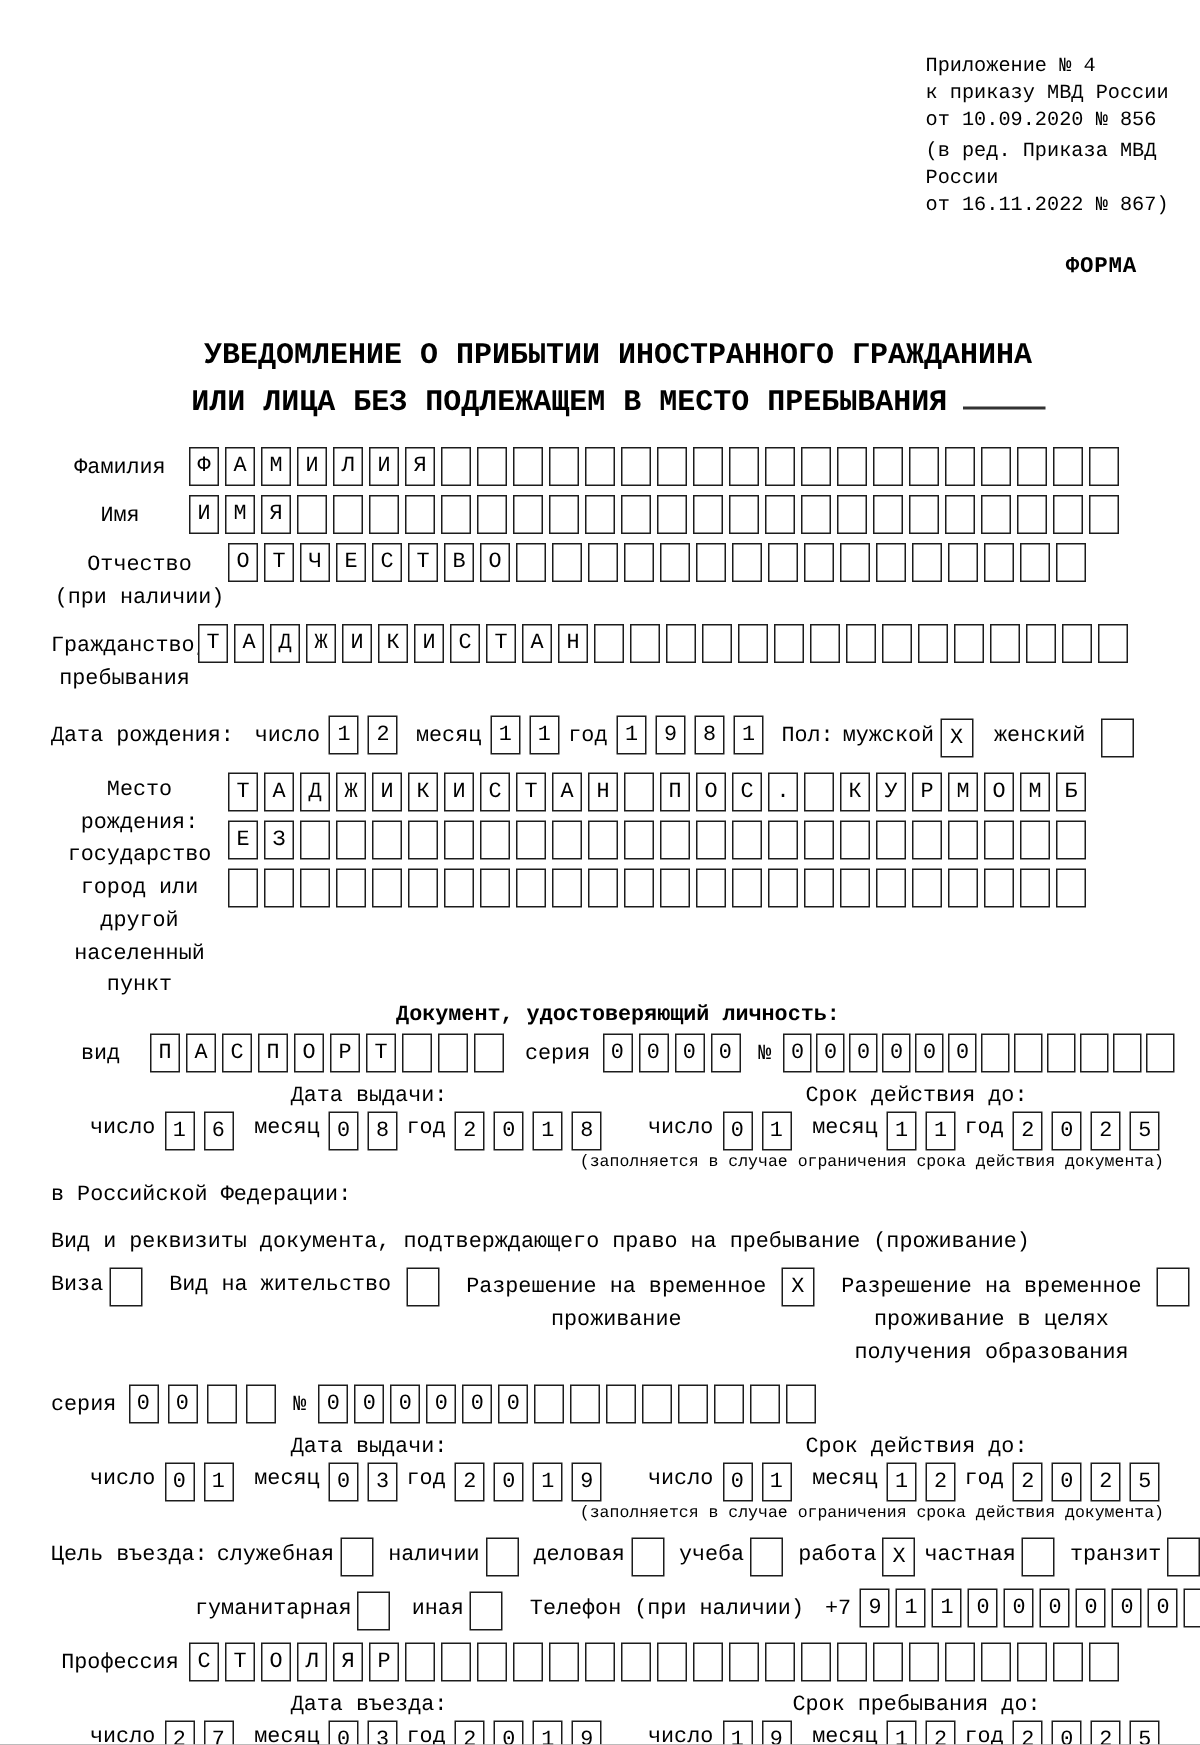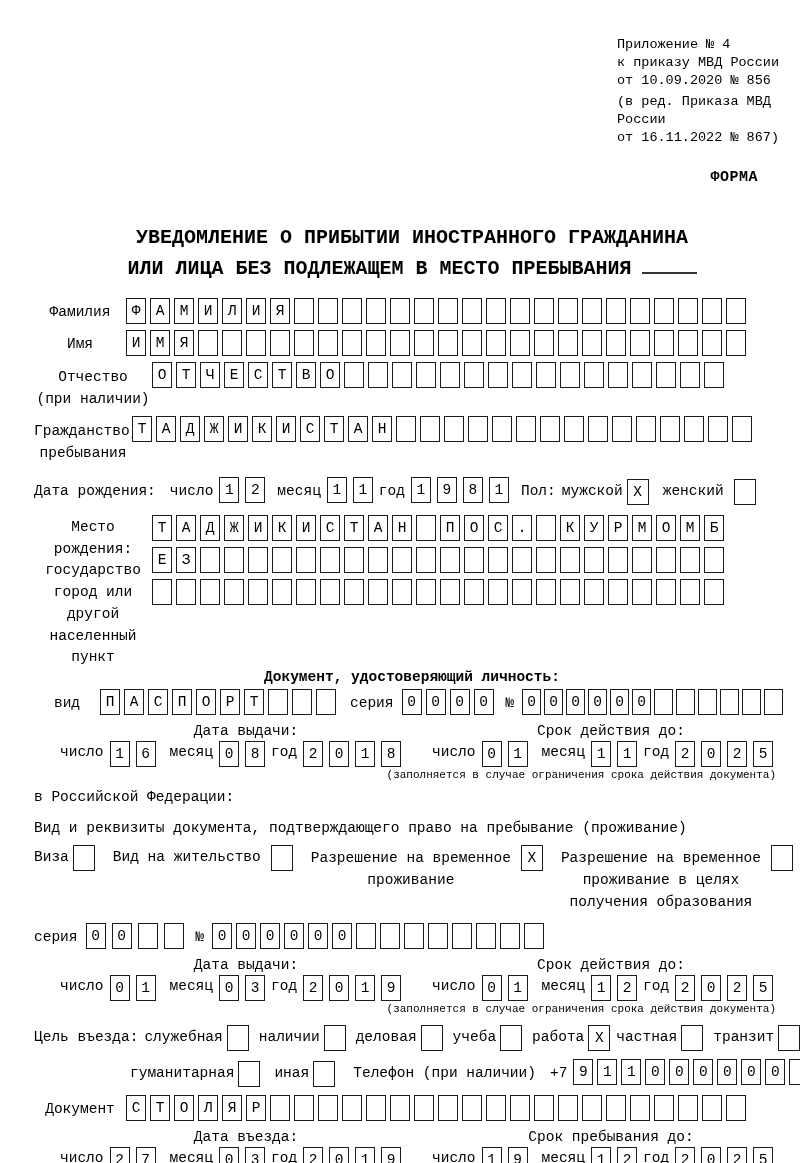--- a/index.html
+++ b/index.html
@@ -552,21 +552,21 @@
         <span class="cell">0</span>
         <span class="cell">0</span>
         <span class="cell">0</span>
         <span class="cell">0</span>
         <span class="cell">0</span>
         <span class="cell"></span>
       </span>
   </div>
 
   <div class="row" style="margin-top:8px;">
-    <span class="lbl w92">Документ</span>
+    <span class="lbl w92">Профессия</span>
     <span class="cells">
         <span class="cell">С</span>
         <span class="cell">Т</span>
         <span class="cell">О</span>
         <span class="cell">Л</span>
         <span class="cell">Я</span>
         <span class="cell">Р</span>
         <span class="cell"></span>
         <span class="cell"></span>
         <span class="cell"></span>

